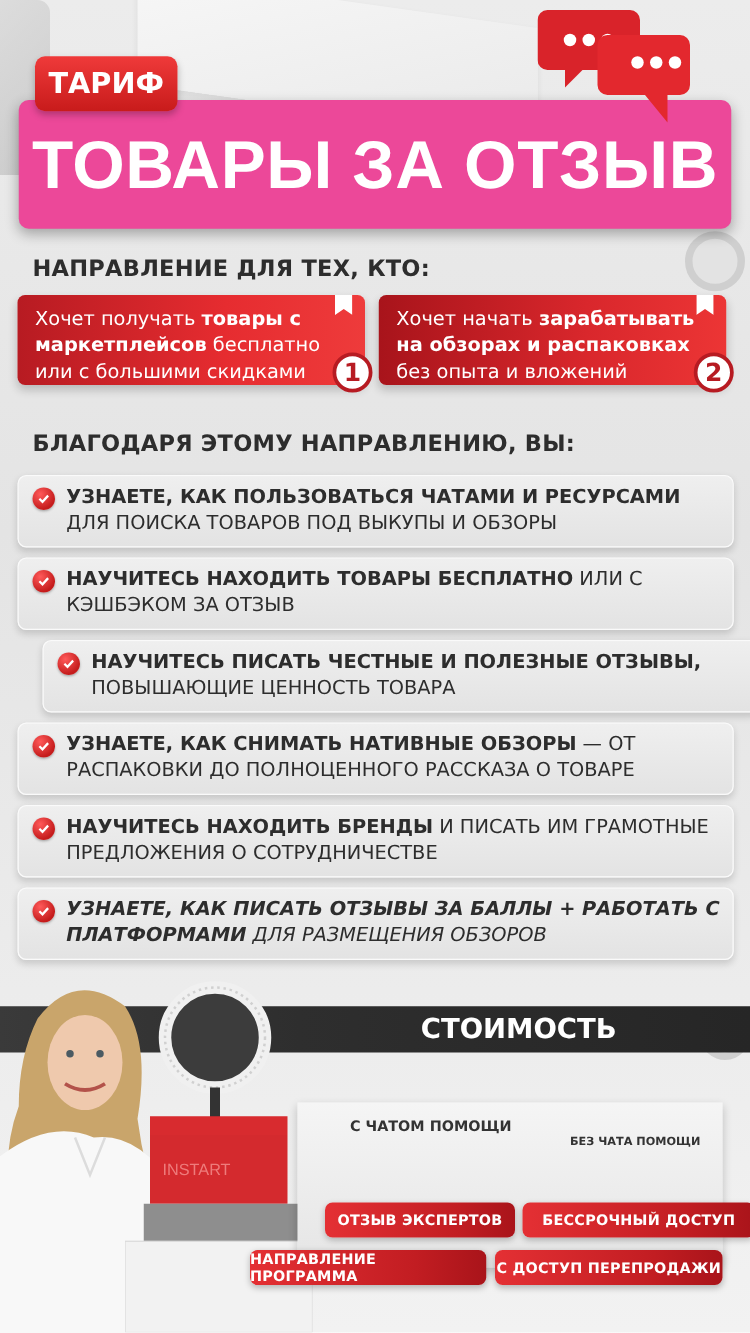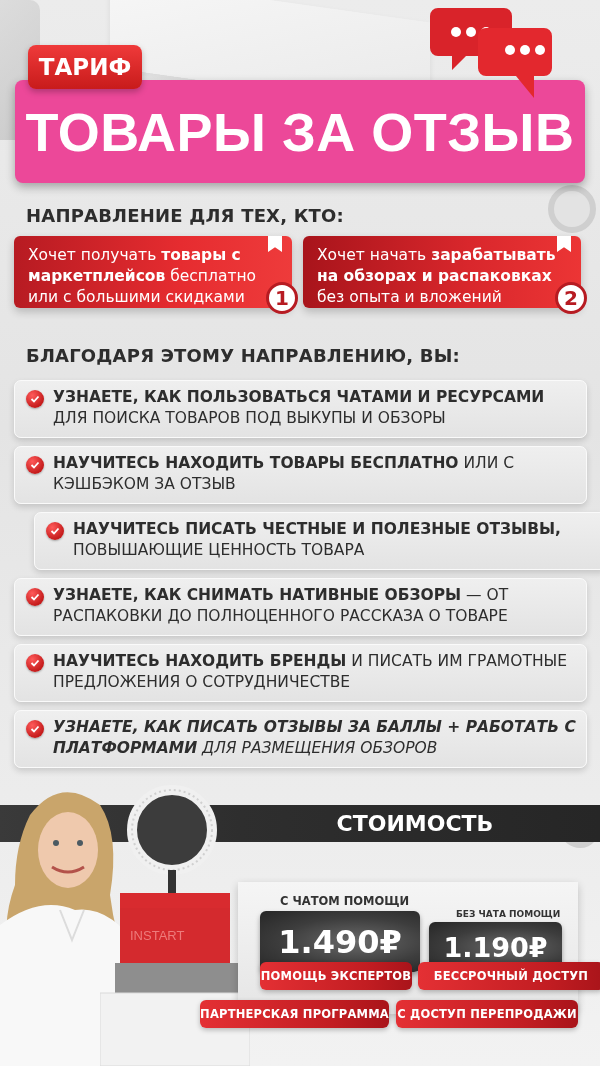--- a/index.html
+++ b/index.html
@@ -225,21 +225,19 @@
   <rect x="20" y="128" width="110" height="55" fill="#d42a2e"></rect>
   <text x="30" y="160" font-size="13" fill="#ee7b7b" font-family="Liberation Sans, sans-serif">INSTART</text>
   <rect x="15" y="183" width="125" height="30" fill="#8e8e8e"></rect>
   <rect x="0" y="213" width="150" height="73" fill="#f2f2f2" stroke="#dadada"></rect>
 </svg>
 
 <div class="price-title">СТОИМОСТЬ</div>
 
 <div class="price-panel">
   <div class="price-label" style="left:42px;top:12px;font-size:11.5px;">С ЧАТОМ ПОМОЩИ</div>
-  <div class="price-box" style="left:22px;top:29px;width:160px;height:61px;font-size:32px;">1.490₽</div>
   <div class="price-label" style="left:206px;top:27px;font-size:9px;padding-left:12px;">БЕЗ ЧАТА ПОМОЩИ</div>
-  <div class="price-box" style="left:191px;top:40px;width:133px;height:50px;font-size:27px;">1.190₽</div>
-</div>
-
-<div class="feature-pill" style="left:260px;top:962px;width:152px;">ПОМОЩЬ ЭКСПЕРТОВ</div>
+</div>
+
+<div class="feature-pill" style="left:260px;top:962px;width:152px;">ОТЗЫВ ЭКСПЕРТОВ</div>
 <div class="feature-pill" style="left:418px;top:962px;width:186px;">БЕССРОЧНЫЙ ДОСТУП</div>
-<div class="feature-pill" style="left:200px;top:1000px;width:189px;">ПАРТНЕРСКАЯ ПРОГРАММА</div>
+<div class="feature-pill" style="left:200px;top:1000px;width:189px;">НАПРАВЛЕНИЕ ПРОГРАММА</div>
 <div class="feature-pill" style="left:396px;top:1000px;width:182px;">С ДОСТУП ПЕРЕПРОДАЖИ</div>
 
 </body></html>

